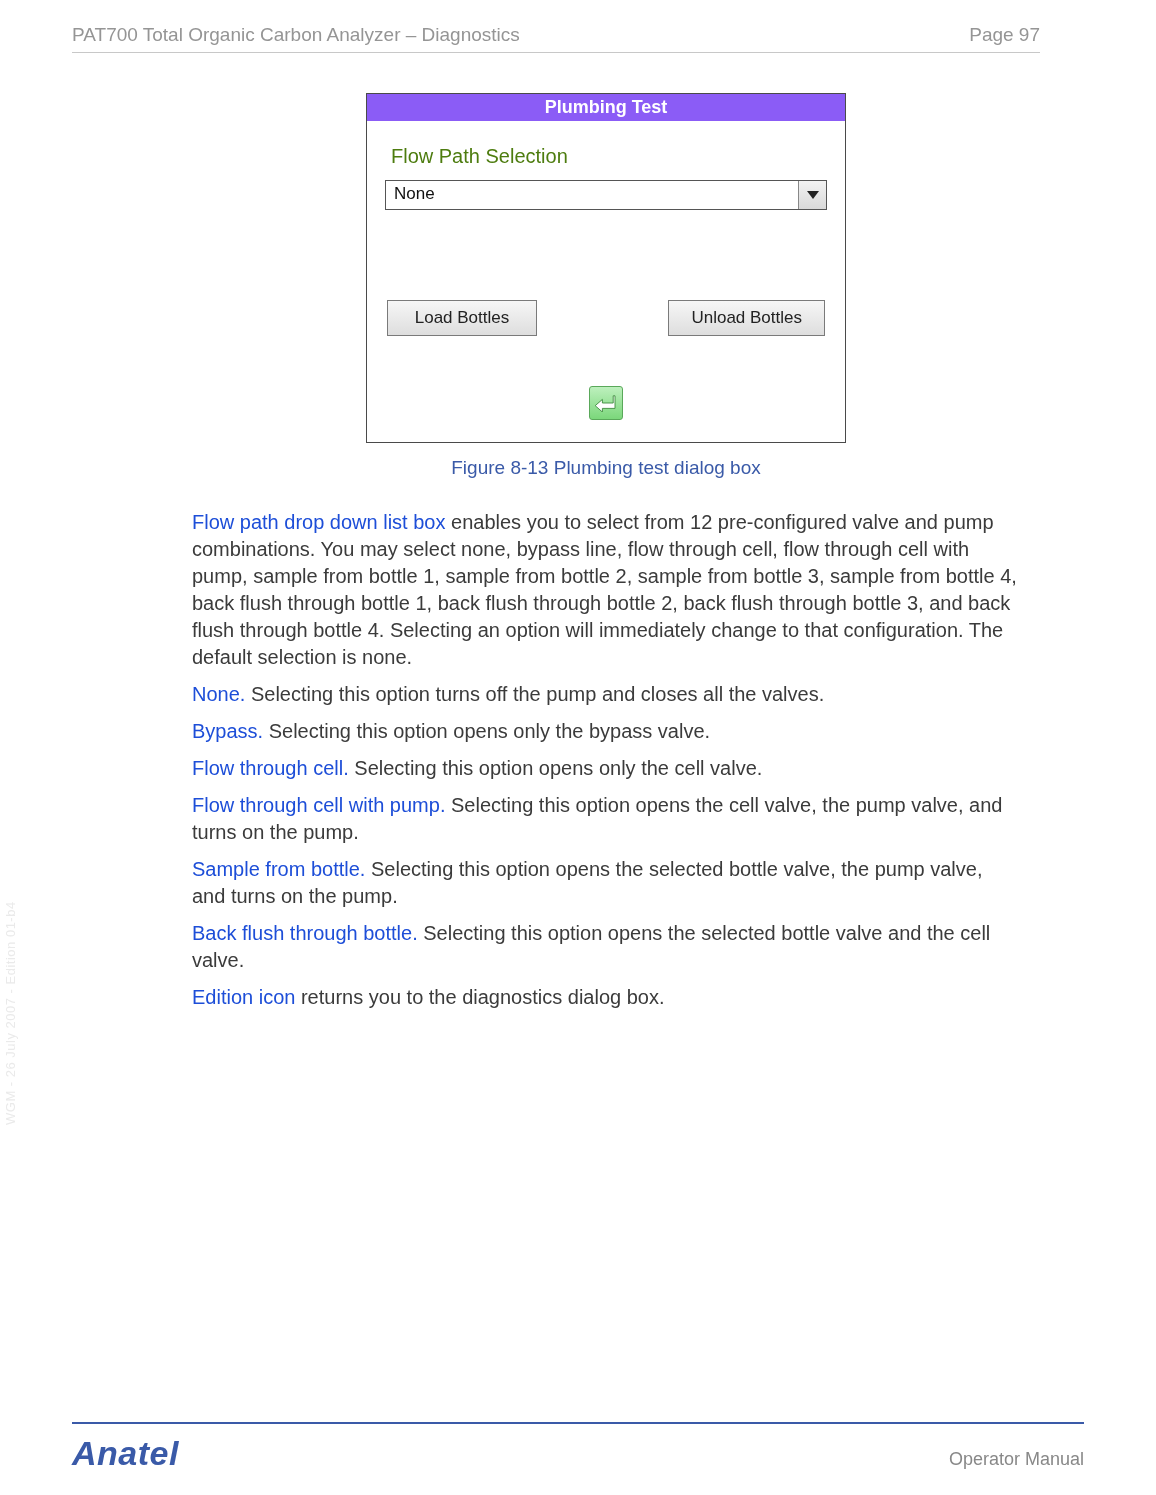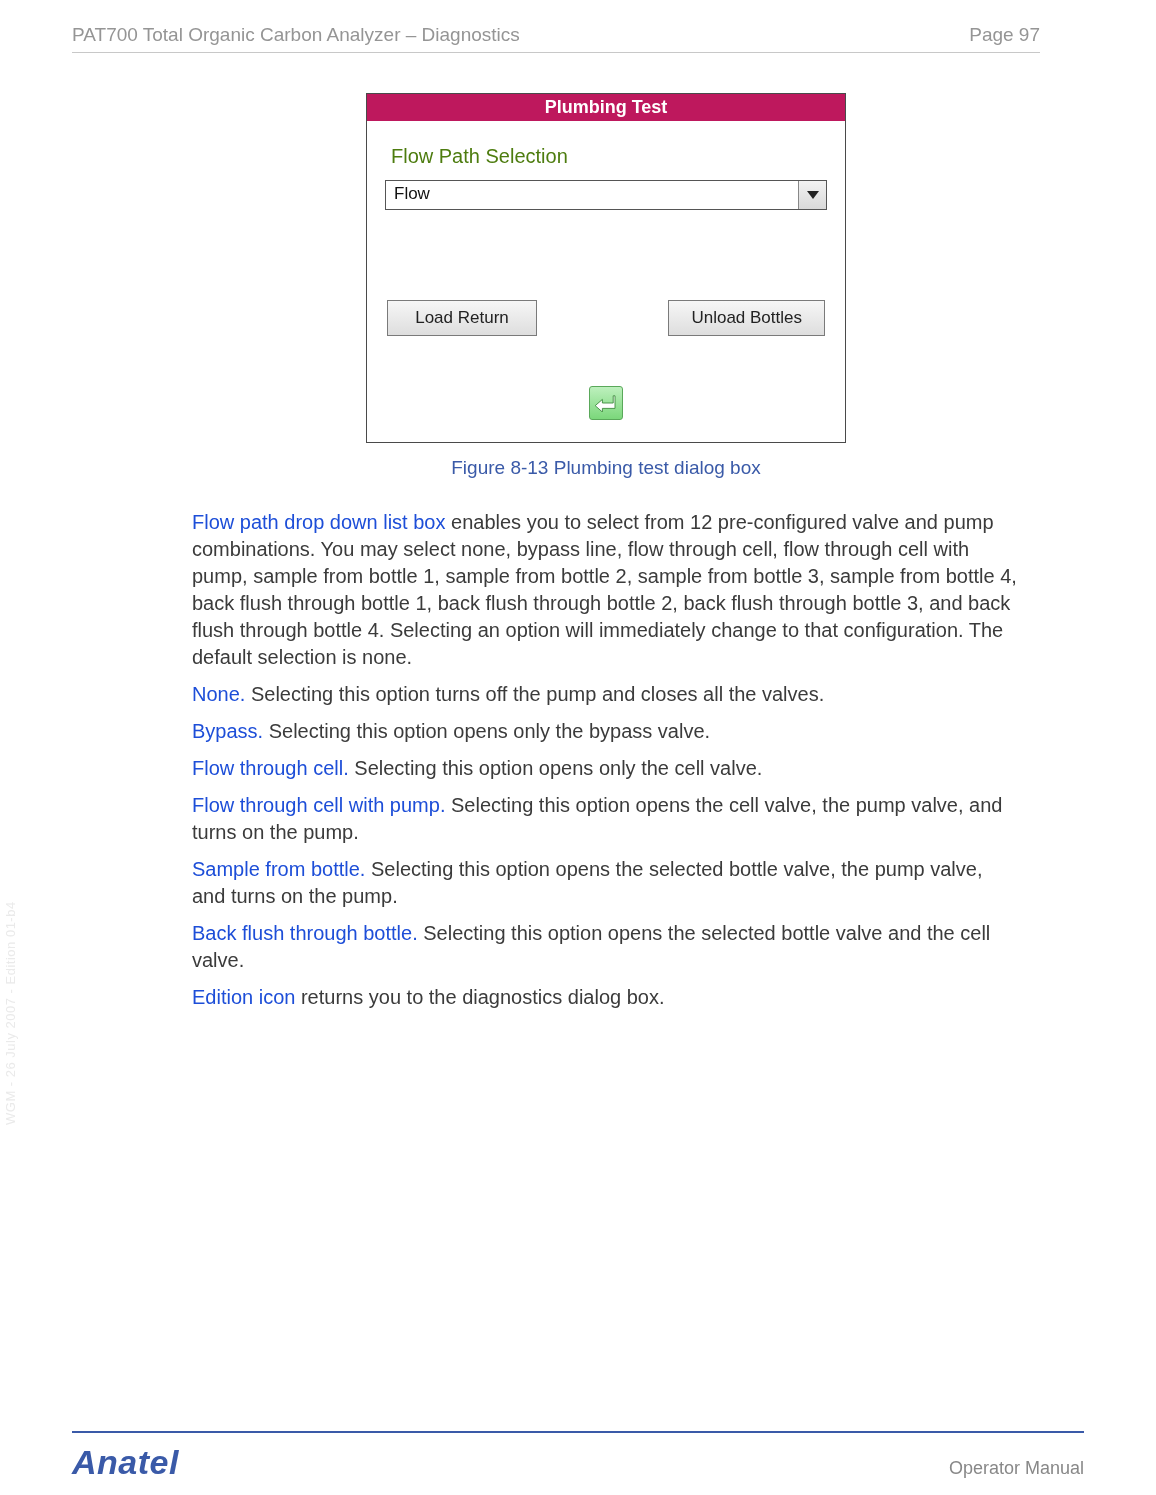--- a/index.html
+++ b/index.html
@@ -4,37 +4,37 @@
 <style>
   * { box-sizing: border-box; margin: 0; padding: 0; }
   html, body { width: 1156px; height: 1495px; font-family: Arial, Helvetica, sans-serif; background: #fff; color: #333; }
   .page { position: relative; width: 1156px; height: 1495px; padding: 24px 116px 30px 72px; }
   .header-row { display: flex; justify-content: space-between; align-items: baseline; color: #959595; font-size: 19px; margin-bottom: 6px; }
   .header-right { font-size: 19px; }
   .hr-thin { border: none; border-top: 1px solid #c8c8c8; margin-bottom: 40px; }
   .content { margin-left: 120px; margin-right: 20px; }
   .figure-wrap { display: flex; flex-direction: column; align-items: center; margin-bottom: 30px; }
   .dialog { width: 480px; border: 1px solid #4a4a4a; background: #fff; }
-  .dialog-title { background: #be185d; color: #fff; text-align: center; font-size: 18px; padding: 3px 0; font-weight: bold; }
+  .dialog-title { background: #8b5cf6; color: #fff; text-align: center; font-size: 18px; padding: 3px 0; font-weight: bold; }
   .dialog-body { padding: 14px 18px 22px 18px; }
   .field-label { font-size: 20px; color: #4d7c0f; margin: 10px 0 12px 6px; }
   .combo { display: flex; align-items: stretch; height: 30px; border: 1px solid #555; width: 100%; background: #fff; }
   .combo-text { flex: 1; padding: 3px 8px; font-size: 17px; color: #111; }
   .combo-btn { width: 28px; background: linear-gradient(#f2f2f2, #d9d9d9); border-left: 1px solid #888; display: flex; align-items: center; justify-content: center; }
   .combo-btn svg { width: 12px; height: 8px; }
   .btn-row { display: flex; justify-content: space-between; margin-top: 90px; padding: 0 2px; }
   .btn { background: linear-gradient(#f6f6f6, #dedede); border: 1px solid #7a7a7a; font-size: 17px; color: #222; padding: 7px 22px; min-width: 150px; text-align: center; cursor: default; }
   .return-row { display: flex; justify-content: center; margin-top: 50px; }
   .return-icon { width: 34px; height: 34px; background: linear-gradient(#bdf0bd, #7bd77b); border: 1px solid #5aa85a; border-radius: 3px; display: flex; align-items: center; justify-content: center; }
   .return-icon svg { width: 22px; height: 18px; }
   .figure-caption { color: #3a5aa8; font-size: 19px; margin-top: 14px; text-align: center; }
   .body-text { font-size: 20px; line-height: 1.35; color: #3b3b3b; margin-bottom: 10px; }
   .body-text .b { font-weight: normal; color: #1d4ed8; }
   .side-text { position: absolute; left: 18px; bottom: 370px; transform: rotate(-90deg); transform-origin: left bottom; color: #eaeaea; font-size: 13px; letter-spacing: 0.5px; white-space: nowrap; }
-  .footer { position: absolute; left: 72px; right: 72px; bottom: 13px; }
+  .footer { position: absolute; left: 72px; right: 72px; bottom: 22px; }
   .footer-hr { border: none; border-top: 2px solid #3a5aa8; margin-bottom: 10px; }
   .footer-row { display: flex; justify-content: space-between; align-items: baseline; }
   .brand { color: #3a5aa8; font-size: 34px; font-style: italic; font-weight: 600; letter-spacing: 0.5px; }
   .footer-right { color: #888; font-size: 18px; }
 </style>
 </head>
 <body>
 
 <div class="page">
   <div class="header-row">
@@ -43,29 +43,29 @@
   </div>
   <hr class="hr-thin">
 
   <div class="content">
     <div class="figure-wrap">
       <div class="dialog">
         <div class="dialog-title">Plumbing Test</div>
         <div class="dialog-body">
           <div class="field-label">Flow Path Selection</div>
           <div class="combo">
-            <div class="combo-text">Flow</div>
+            <div class="combo-text">None</div>
             <div class="combo-btn">
               <svg viewBox="0 0 12 8">
                   <polygon points="0,0 12,0 6,8" fill="#222"></polygon>
                 </svg>
             </div>
           </div>
           <div class="btn-row">
-            <div class="btn">Load Return</div>
+            <div class="btn">Load Bottles</div>
             <div class="btn">Unload Bottles</div>
           </div>
           <div class="return-row">
             <div class="return-icon">
               <svg viewBox="0 0 24 20">
                   <path d="M20 2 L20 10 L8 10 L8 6 L0 13 L8 20 L8 16 L22 16 L22 2 Z" fill="#fff" stroke="#3d8a3d" stroke-width="1"></path>
                 </svg>
             </div>
           </div>
         </div>

